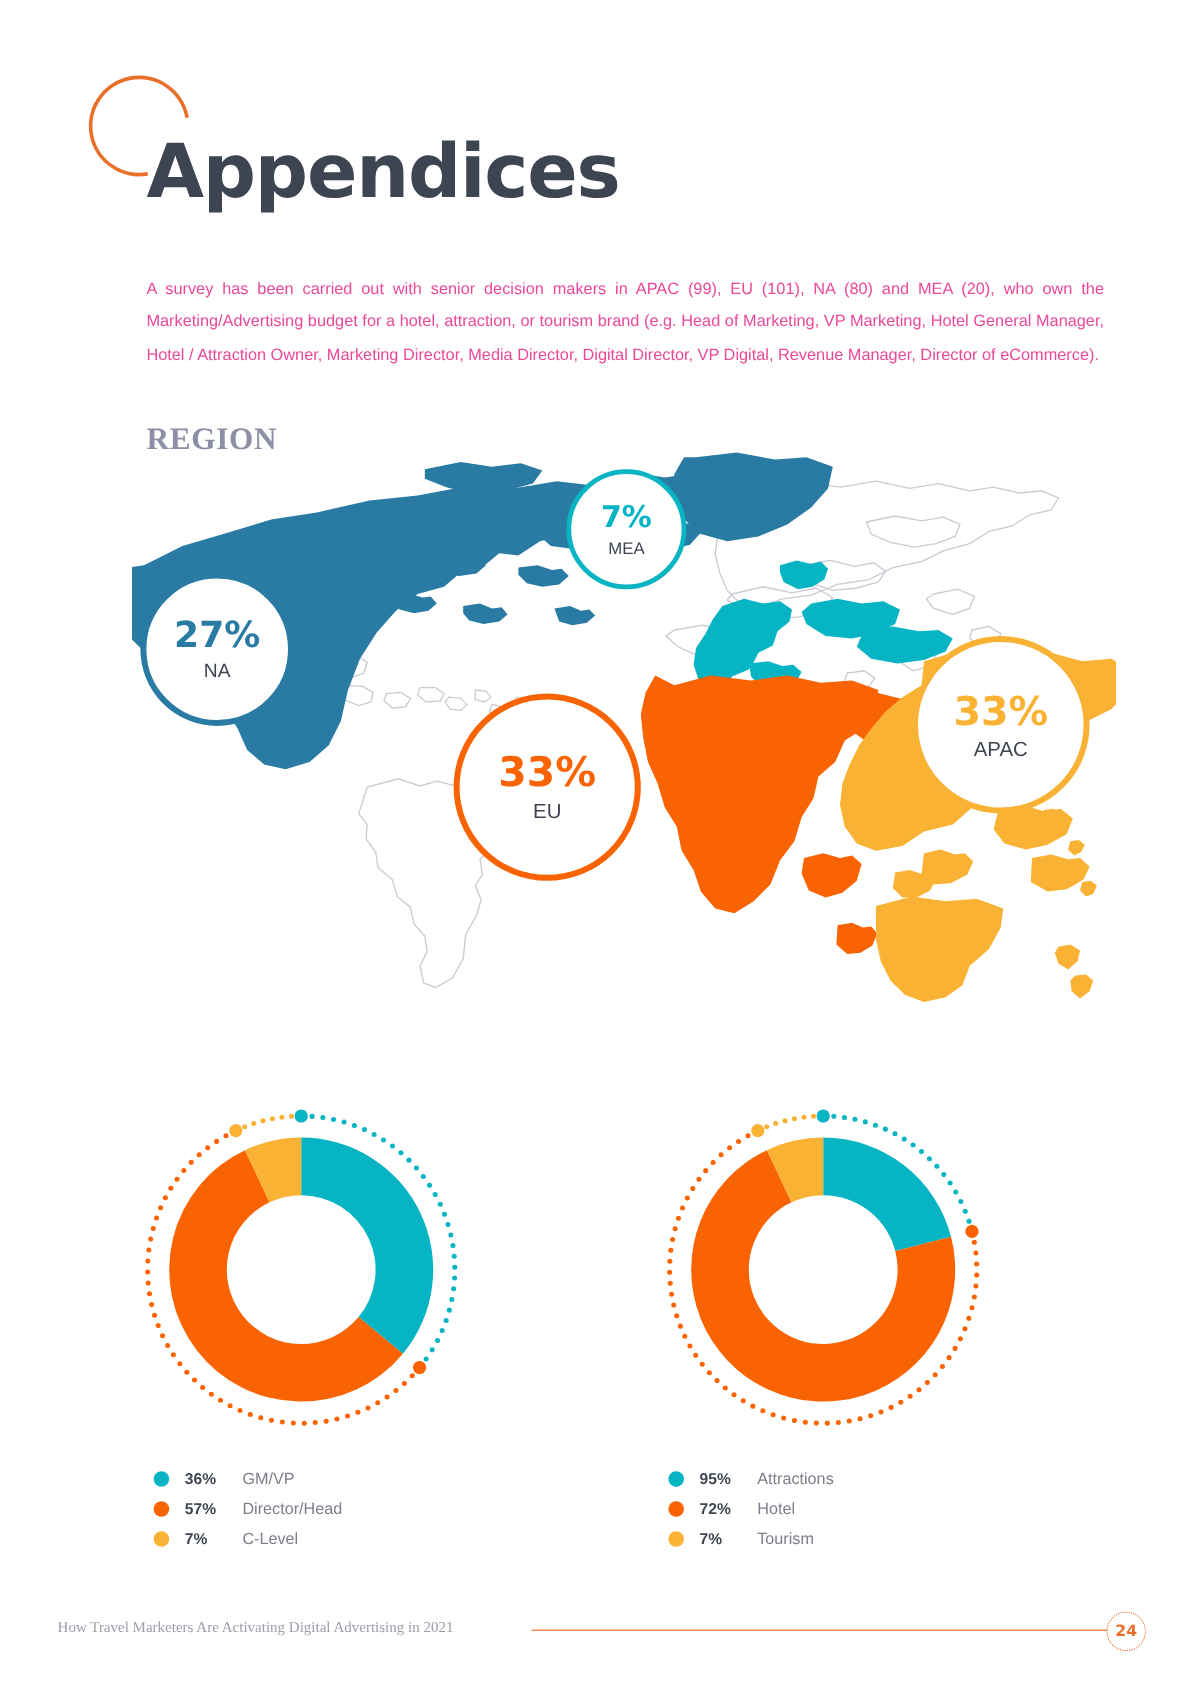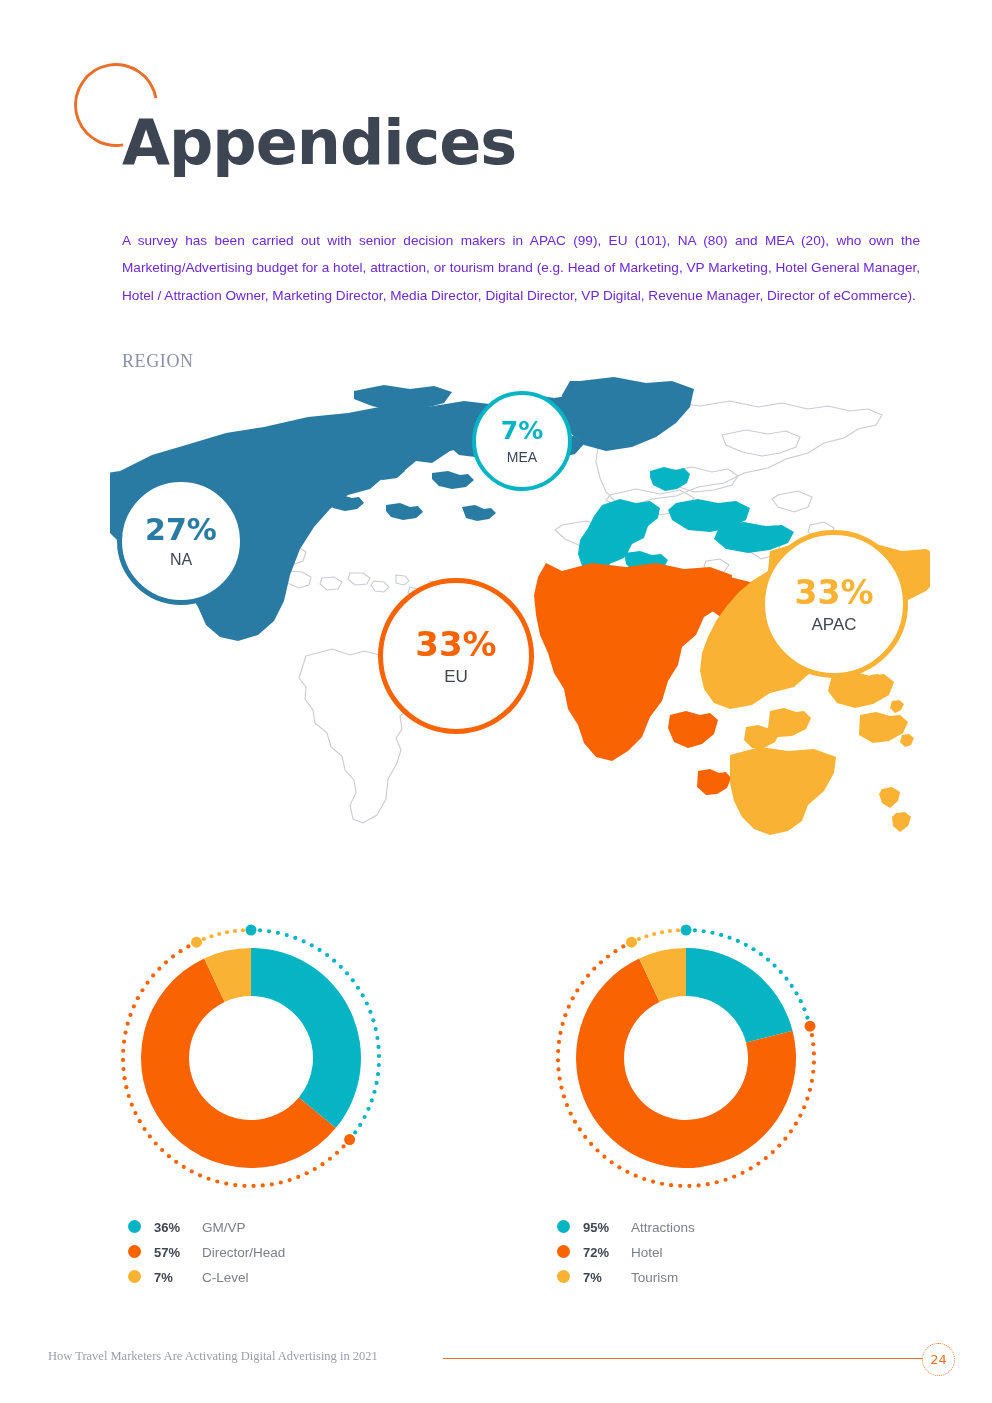--- a/index.html
+++ b/index.html
@@ -23,31 +23,31 @@
   .title{
     position:absolute;left:122px;top:112px;
     font-size:62px;font-weight:bold;letter-spacing:-1px;
     color:#3d4452;line-height:1;
     font-family:"DejaVu Sans", sans-serif;
   }
 
   
   .intro{
     position:absolute;left:122px;top:227px;width:798px;
-    font-size:13.6px;line-height:2.02;color:#6d28d9;
+    font-size:13.6px;line-height:2.02;color:#ec4899;
     text-align:justify;
     font-family:"Liberation Sans", sans-serif;
   }
 
   
   .section-label{
     position:absolute;
     font-family:"Liberation Serif", serif;
-    font-size:18px;letter-spacing:.6px;
-    color:#8d8fa6;font-weight:400;
+    font-size:26px;letter-spacing:.6px;
+    color:#8d8fa6;font-weight:700;
   }
   #label-region{left:122px;top:351px;}
   #label-job{left:122px;top:875px;}
   #label-sector{left:549px;top:875px;}
 
   
   .map-wrap{position:absolute;left:110px;top:375px;width:820px;height:470px;}
   .map-wrap svg{width:100%;height:100%;display:block;}
 
   .bubble{
@@ -77,39 +77,39 @@
   
   .donut{position:absolute;width:276px;height:276px;}
   #donut-job{left:113px;top:920px;}
   #donut-sector{left:548px;top:920px;}
   .donut svg{width:100%;height:100%;display:block;}
 
   
   .legend{position:absolute;font-size:13.5px;}
   #legend-job{left:128px;top:1220px;}
   #legend-sector{left:557px;top:1220px;}
-  .legend-row{display:flex;align-items:flex-start;height:25px;}
+  .legend-row{display:flex;align-items:center;height:25px;}
   .legend-dot{width:13px;height:13px;border-radius:50%;flex:none;}
   .legend-pct{width:48px;margin-left:13px;font-weight:bold;color:#3f4651;font-size:13px;}
   .legend-name{color:#7b7f8a;font-size:13.5px;}
 
   
   .footer-text{
     position:absolute;left:48px;top:1349px;
     font-size:12.5px;color:#9a9ea8;
     font-family:Liberation Serif, serif;
   }
   .footer-line{
     position:absolute;left:443px;top:1358px;width:480px;height:1px;background:#E8702A;
   }
   .page-num{
     position:absolute;left:922px;top:1343px;width:31px;height:31px;
     border:1.5px dotted #E8702A;border-radius:50%;
     display:flex;align-items:center;justify-content:center;
-    font-size:13px;font-weight:normal;color:#E8702A;
+    font-size:13px;font-weight:bold;color:#E8702A;
     font-family:"DejaVu Sans", sans-serif;
   }
 </style>
 </head>
 <body>
 
 <div class="page">
 
   <div class="header-arc"></div>
   <div class="title">Appendices</div>

